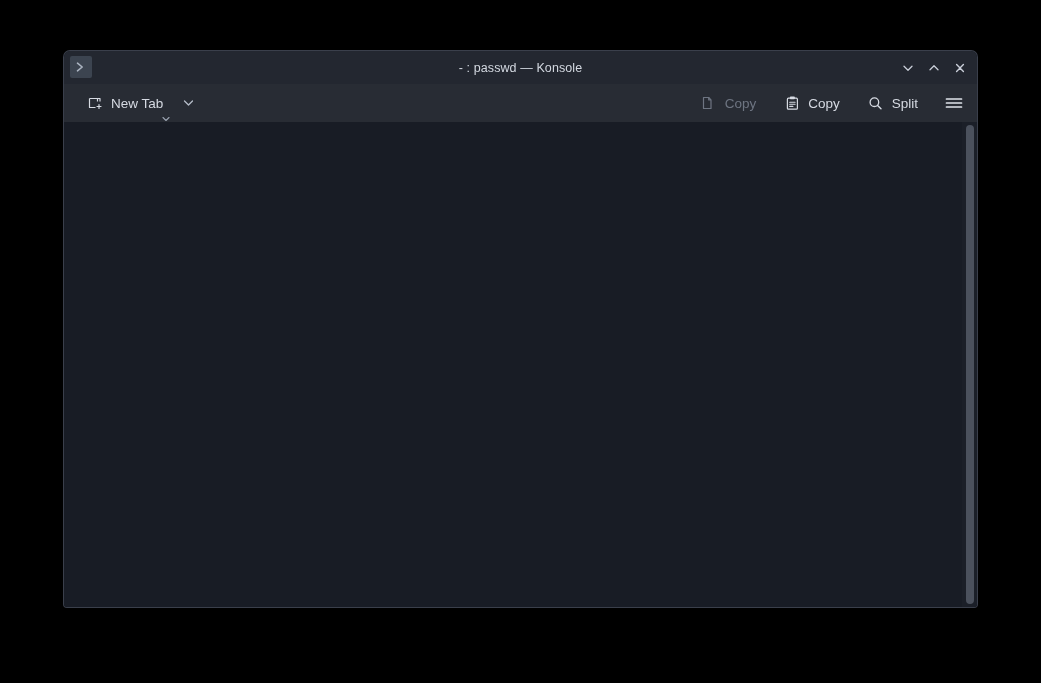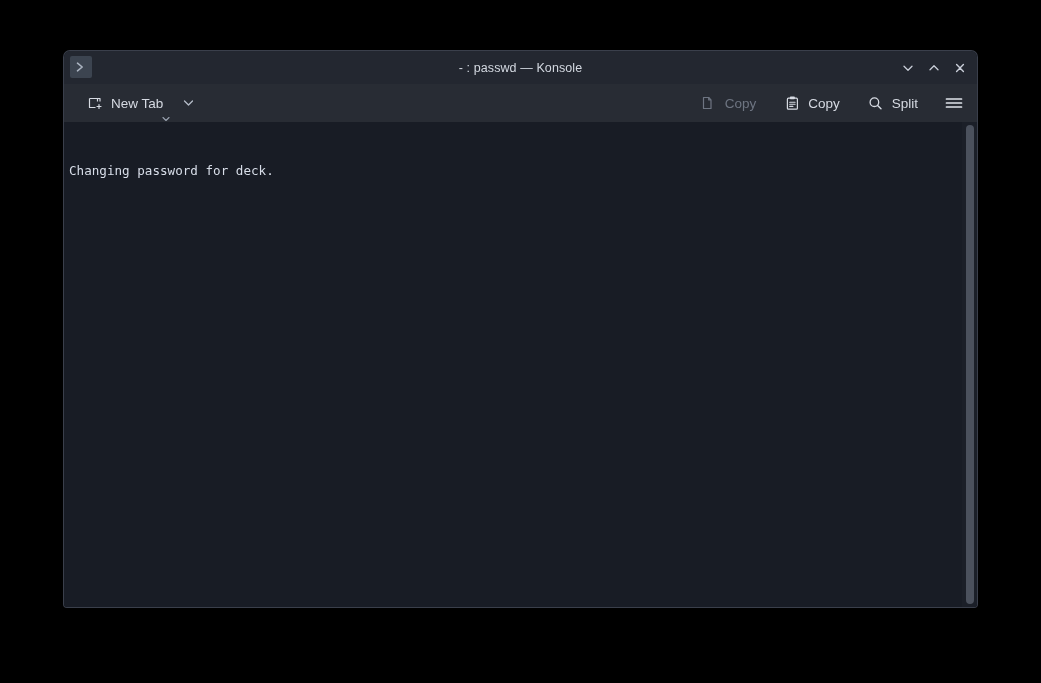--- a/index.html
+++ b/index.html
@@ -289,21 +289,20 @@
         <div class="menu-btn">
           <svg width="20" height="16" viewBox="0 0 20 16" aria-hidden="true">
             <path d="M2.5 4 h15 M2.5 8 h15 M2.5 12 h15" fill="none" stroke="#dfe3ea" stroke-width="1.7" stroke-linecap="round"></path>
           </svg>
         </div>
       </div>
     </div>
 
     <div id="terminal-wrap">
       <div id="terminal">
-        <div class="line">Changing password for deck.</div>
       </div>
 
       <div id="scrollbar">
         <div id="scroll-thumb"></div>
       </div>
     </div>
 
   </div>
 </div>
 

